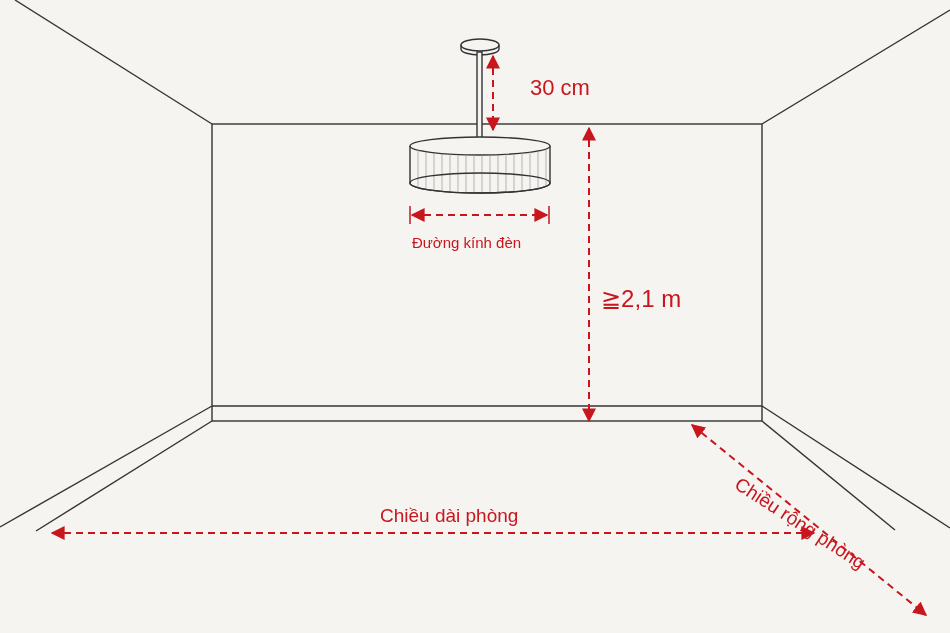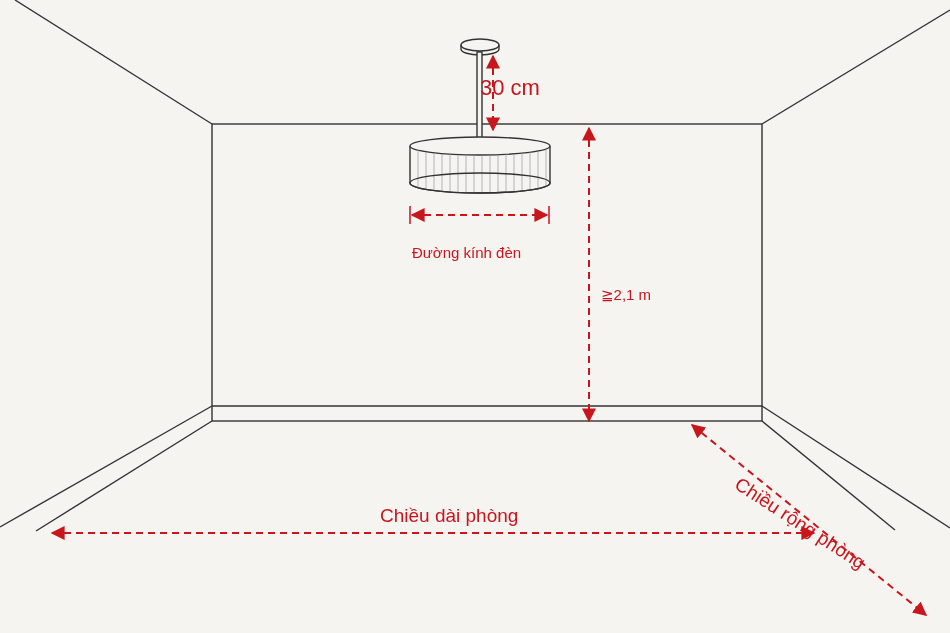--- a/index.html
+++ b/index.html
@@ -1,21 +1,21 @@
 <!DOCTYPE html>
 <html><head>
 <meta charset="utf-8">
 <style>
   html, body { margin: 0; padding: 0; }
   body { width: 950px; height: 633px; background: #f5f4f1; overflow: hidden; position: relative; font-family: "Liberation Sans", sans-serif; }
   #scene { position: absolute; left: 0; top: 0; }
   .lbl { position: absolute; color: #c8161d; font-family: "Liberation Sans", sans-serif; white-space: nowrap; line-height: 1; }
-  #lbl-30cm { left: 480px; top: 77px; font-size: 22px; text-align: right; }
-  #lbl-diam { left: 412px; top: 235px; font-size: 15px; margin-top: 10px; }
-  #lbl-height { left: 601px; top: 287px; font-size: 15px; }
+  #lbl-30cm { left: 530px; top: 77px; font-size: 22px; text-align: right; }
+  #lbl-diam { left: 412px; top: 235px; font-size: 15px; }
+  #lbl-height { left: 601px; top: 287px; font-size: 24px; }
   #lbl-length { left: 380px; top: 506px; font-size: 19px; }
   #lbl-width { left: 742px; top: 474px; font-size: 19px; transform-origin: 0 0; transform: rotate(33deg); }
 </style>
 </head>
 <body>
 
 <svg id="scene" width="950" height="633" viewBox="0 0 950 633" xmlns="http://www.w3.org/2000/svg">
   <defs>
     <marker id="ah" viewBox="0 0 10 10" refX="9" refY="5" markerWidth="7" markerHeight="7" orient="auto-start-reverse">
       <path d="M0,0 L10,5 L0,10 z" fill="#c8161d"></path>

